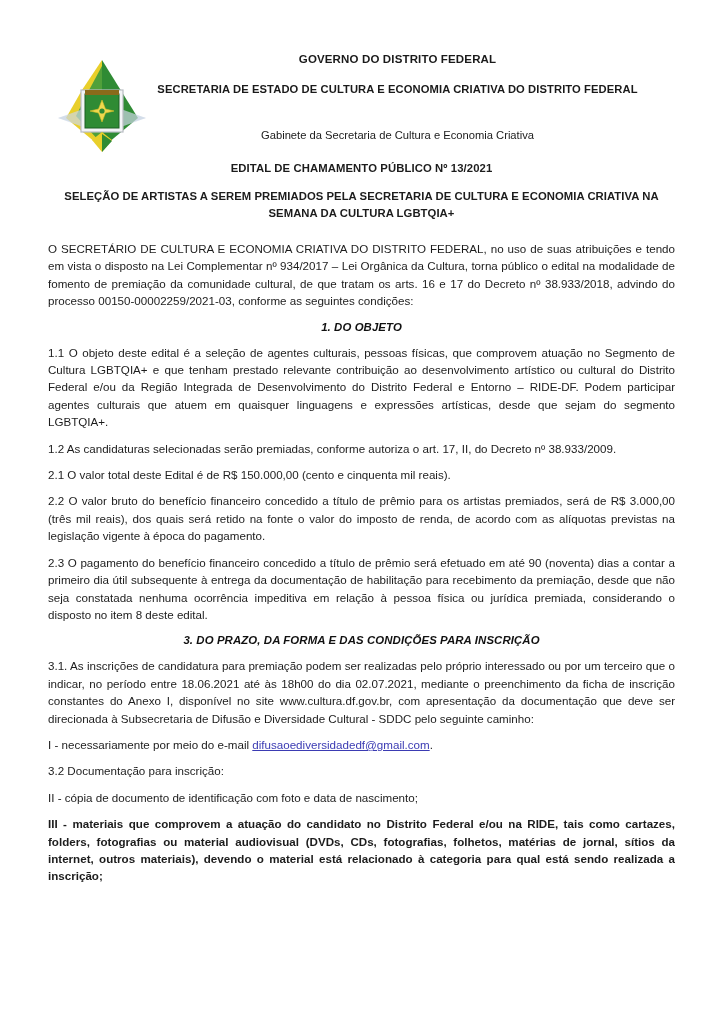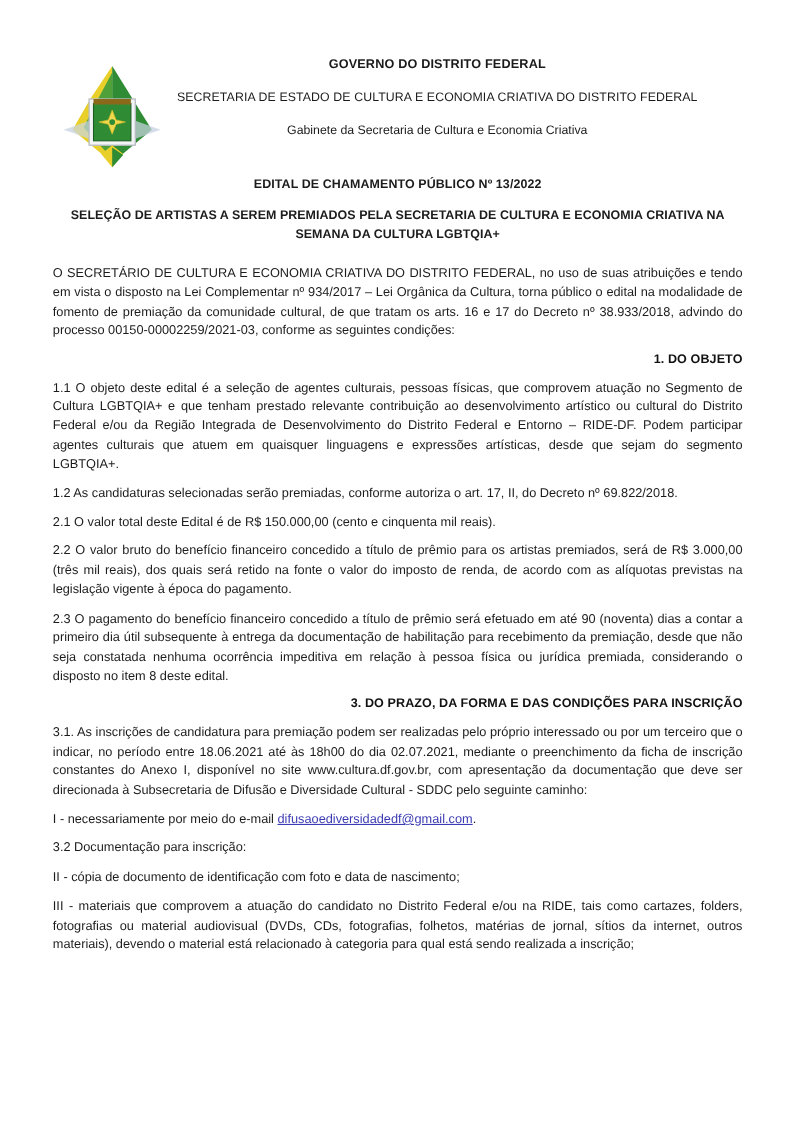--- a/index.html
+++ b/index.html
@@ -43,24 +43,24 @@
   }
   .hline-1 {
     font-size: 11.5px;
     font-weight: bold;
     letter-spacing: 0.15px;
     line-height: 14px;
     margin-bottom: 16px;
   }
   .hline-2 {
     font-size: 11.2px;
-    font-weight: normal;
+    font-weight: bold;
     letter-spacing: 0.1px;
     line-height: 14px;
-    margin-bottom: 16px;
+    margin-bottom: 32px;
   }
   .hline-3 {
     font-size: 11.2px;
     font-weight: normal;
     line-height: 14px;
   }
 
   
   .titles {
     position: absolute;
@@ -92,30 +92,31 @@
   }
   p.para {
     margin: 0 0 9px 0;
     font-size: 11.6px;
     line-height: 17.4px;
     text-align: justify;
     text-justify: inter-word;
     color: #1c1c1c;
     hyphens: none;
   }
-  p.para:last-child { margin-bottom: 18px; }
+  p.para:last-child { margin-bottom: 18px; font-weight: bold; }
 
   h3.sec {
     margin: 0 0 9px 0;
     font-size: 11.4px;
     font-weight: bold;
     line-height: 16px;
-    text-align: right;
+    text-align: center;
     letter-spacing: 0.1px;
     color: #111111;
+    font-style: italic;
   }
   .spacer-before-sec { margin-top: 3px; }
 
   a.maillink {
     color: #3b3bb3;
   }
 </style>
 </head>
 <body>
 
@@ -151,31 +152,31 @@
     </div>
 
     <div class="header-lines">
       <div class="hline hline-1">GOVERNO DO DISTRITO FEDERAL</div>
       <div class="hline hline-2">SECRETARIA DE ESTADO DE CULTURA E ECONOMIA CRIATIVA DO DISTRITO FEDERAL</div>
       <div class="hline hline-3">Gabinete da Secretaria de Cultura e Economia Criativa</div>
     </div>
   </div>
 
   <div class="titles">
-    <div class="title-edital">EDITAL DE CHAMAMENTO PÚBLICO Nº 13/2022</div>
+    <div class="title-edital">EDITAL DE CHAMAMENTO PÚBLICO Nº 13/2021</div>
     <div class="title-selecao">SELEÇÃO DE ARTISTAS A SEREM PREMIADOS PELA SECRETARIA DE CULTURA E ECONOMIA CRIATIVA NA SEMANA DA CULTURA LGBTQIA+</div>
   </div>
 
   <div class="body-block">
 
     <p class="para">O SECRETÁRIO DE CULTURA E ECONOMIA CRIATIVA DO DISTRITO FEDERAL, no uso de suas atribuições e tendo em vista o disposto na Lei Complementar nº 934/2017 – Lei Orgânica da Cultura, torna público o edital na modalidade de fomento de premiação da comunidade cultural, de que tratam os arts. 16 e 17 do Decreto nº 38.933/2018, advindo do processo 00150-00002259/2021-03, conforme as seguintes condições:</p>
 
     <h3 class="sec">1. DO OBJETO</h3>
     <p class="para">1.1 O objeto deste edital é a seleção de agentes culturais, pessoas físicas, que comprovem atuação no Segmento de Cultura LGBTQIA+ e que tenham prestado relevante contribuição ao desenvolvimento artístico ou cultural do Distrito Federal e/ou da Região Integrada de Desenvolvimento do Distrito Federal e Entorno – RIDE-DF. Podem participar agentes culturais que atuem em quaisquer linguagens e expressões artísticas, desde que sejam do segmento LGBTQIA+.</p>
-    <p class="para">1.2 As candidaturas selecionadas serão premiadas, conforme autoriza o art. 17, II, do Decreto nº 69.822/2018.</p>
+    <p class="para">1.2 As candidaturas selecionadas serão premiadas, conforme autoriza o art. 17, II, do Decreto nº 38.933/2009.</p>
 
     <p class="para">2.1 O valor total deste Edital é de R$ 150.000,00 (cento e cinquenta mil reais).</p>
     <p class="para">2.2 O valor bruto do benefício financeiro concedido a título de prêmio para os artistas premiados, será de R$ 3.000,00 (três mil reais), dos quais será retido na fonte o valor do imposto de renda, de acordo com as alíquotas previstas na legislação vigente à época do pagamento.</p>
     <p class="para">2.3 O pagamento do benefício financeiro concedido a título de prêmio será efetuado em até 90 (noventa) dias a contar a primeiro dia útil subsequente à entrega da documentação de habilitação para recebimento da premiação, desde que não seja constatada nenhuma ocorrência impeditiva em relação à pessoa física ou jurídica premiada, considerando o disposto no item 8 deste edital.</p>
 
     <h3 class="sec spacer-before-sec">3. DO PRAZO, DA FORMA E DAS CONDIÇÕES PARA INSCRIÇÃO</h3>
     <p class="para">3.1. As inscrições de candidatura para premiação podem ser realizadas pelo próprio interessado ou por um terceiro que o indicar, no período entre 18.06.2021 até às 18h00 do dia 02.07.2021, mediante o preenchimento da ficha de inscrição constantes do Anexo I, disponível no site www.cultura.df.gov.br, com apresentação da documentação que deve ser direcionada à Subsecretaria de Difusão e Diversidade Cultural - SDDC pelo seguinte caminho:</p>
 
     <p class="para">
       <span>I - necessariamente por meio do e-mail </span><a class="maillink" href="#">difusaoediversidadedf@gmail.com</a><span>.</span>

